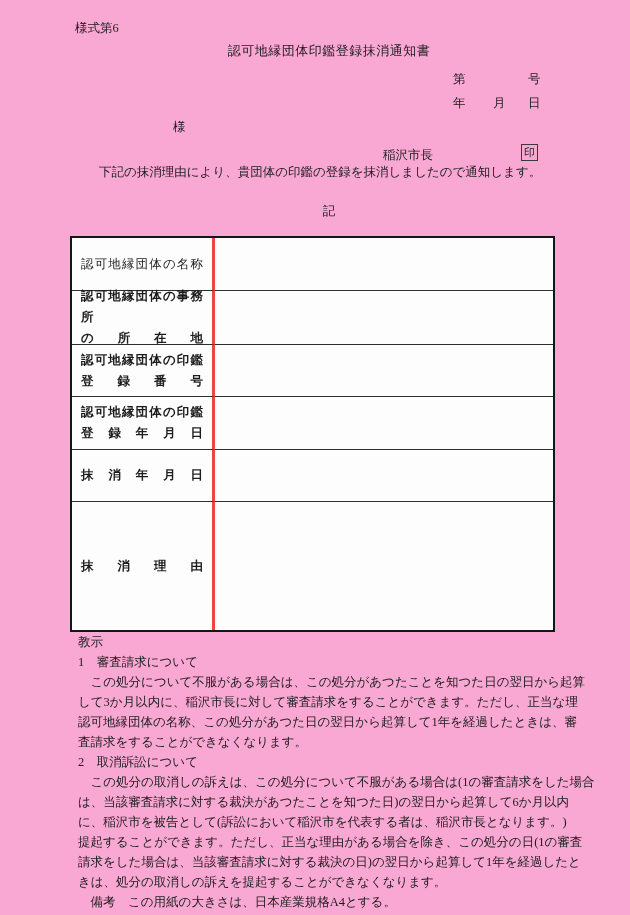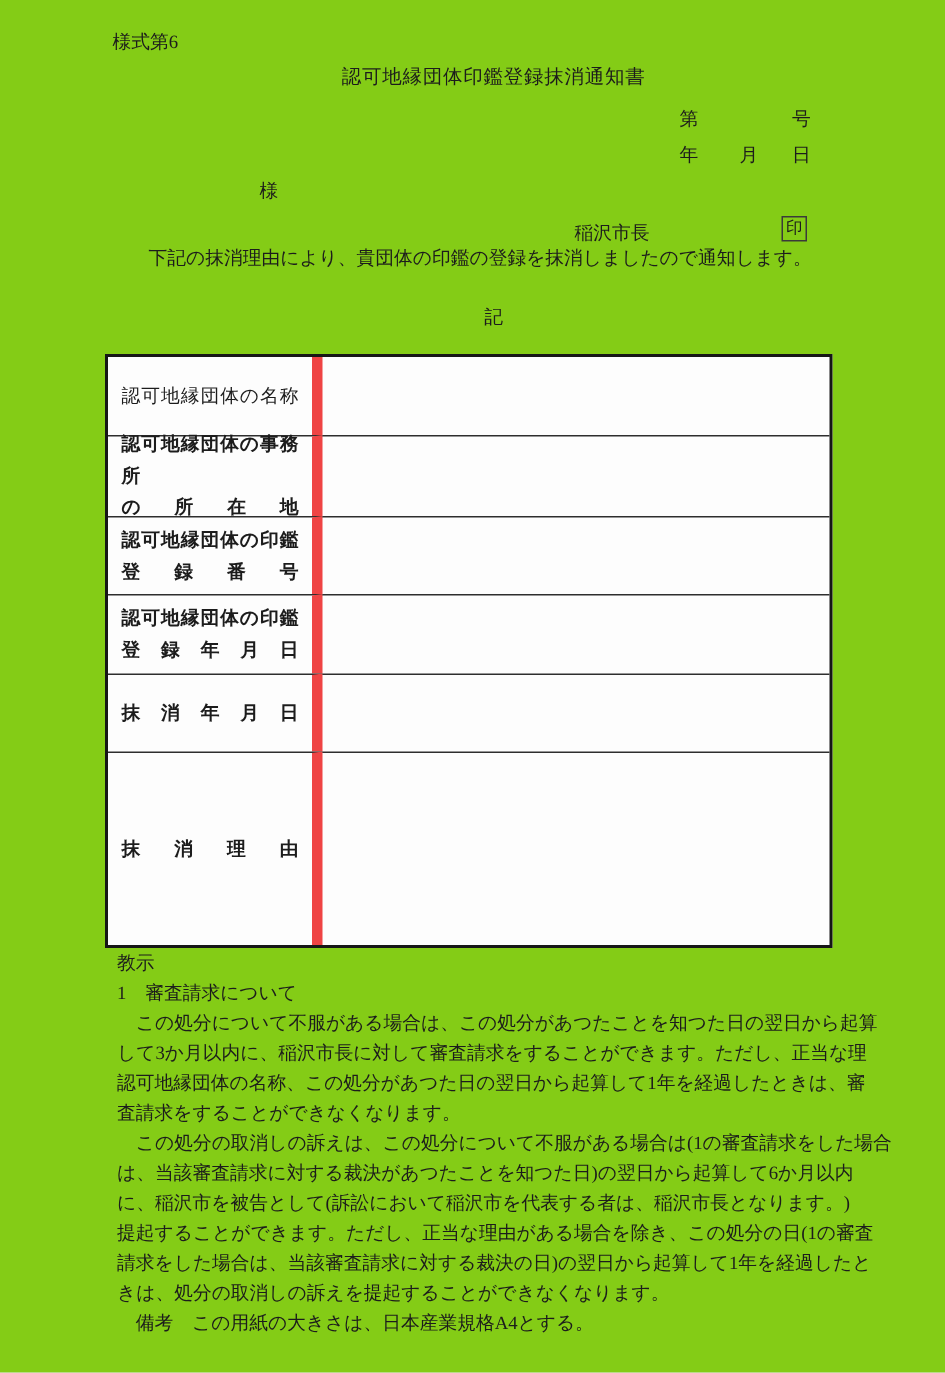--- a/index.html
+++ b/index.html
@@ -1,20 +1,20 @@
 <!DOCTYPE html>
 <html lang="ja"><head>
 <meta charset="utf-8">
 <style>
   html,body { margin:0; padding:0; background:#e8e8e8; }
   .page {
     position:relative;
     width:630px; height:915px;
     margin:0 auto;
-    background:#84cc16;
+    background:#f9a8d4;
     color:#1c1c1c;
     font-family:"Liberation Serif","DejaVu Serif",serif;
     font-size:12.5px;
     overflow:hidden;
   }
   .abs { position:absolute; white-space:nowrap; line-height:14px; }
   .centered { position:absolute; left:0; right:0; text-align:center; white-space:nowrap; line-height:14px;padding-left:28px; }
   .title { font-size:13px; letter-spacing:0.5px; }
 
   .seal-box {
@@ -31,21 +31,21 @@
     width:485px; height:396px;
     box-sizing:border-box;
     border:2px solid #161616;
     display:grid;
     grid-template-columns:143px 1fr;
     grid-template-rows:52px 54px 52px 53px 52px 1fr;
     background:#fdfdfd;
   }
   .cell { box-sizing:border-box; }
   .lbl {
-    border-right:7px solid #ef4444;
+    border-right:3px solid #ef4444;
     padding:0 9px;
     display:flex; flex-direction:column; justify-content:center;
   }
   .lbl .line {
     width:100%;
     text-align:justify;
     text-align-last:justify;
     line-height:21px;
   }
   .bt { border-top:1px solid #2e2e2e;font-weight:bold; }
@@ -118,20 +118,21 @@
 
   </div>
 
   <div class="notes">
     <div class="nline">教示</div>
     <div class="nline">1　審査請求について</div>
     <div class="nline">　この処分について不服がある場合は、この処分があつたことを知つた日の翌日から起算</div>
     <div class="nline">して3か月以内に、稲沢市長に対して審査請求をすることができます。ただし、正当な理</div>
     <div class="nline">認可地縁団体の名称、この処分があつた日の翌日から起算して1年を経過したときは、審</div>
     <div class="nline">査請求をすることができなくなります。</div>
+    <div class="nline">2　取消訴訟について</div>
     <div class="nline">　この処分の取消しの訴えは、この処分について不服がある場合は(1の審査請求をした場合</div>
     <div class="nline">は、当該審査請求に対する裁決があつたことを知つた日)の翌日から起算して6か月以内</div>
     <div class="nline">に、稲沢市を被告として(訴訟において稲沢市を代表する者は、稲沢市長となります。)</div>
     <div class="nline">提起することができます。ただし、正当な理由がある場合を除き、この処分の日(1の審査</div>
     <div class="nline">請求をした場合は、当該審査請求に対する裁決の日)の翌日から起算して1年を経過したと</div>
     <div class="nline">きは、処分の取消しの訴えを提起することができなくなります。</div>
     <div class="nline">　備考　この用紙の大きさは、日本産業規格A4とする。</div>
   </div>
 
 </div>

